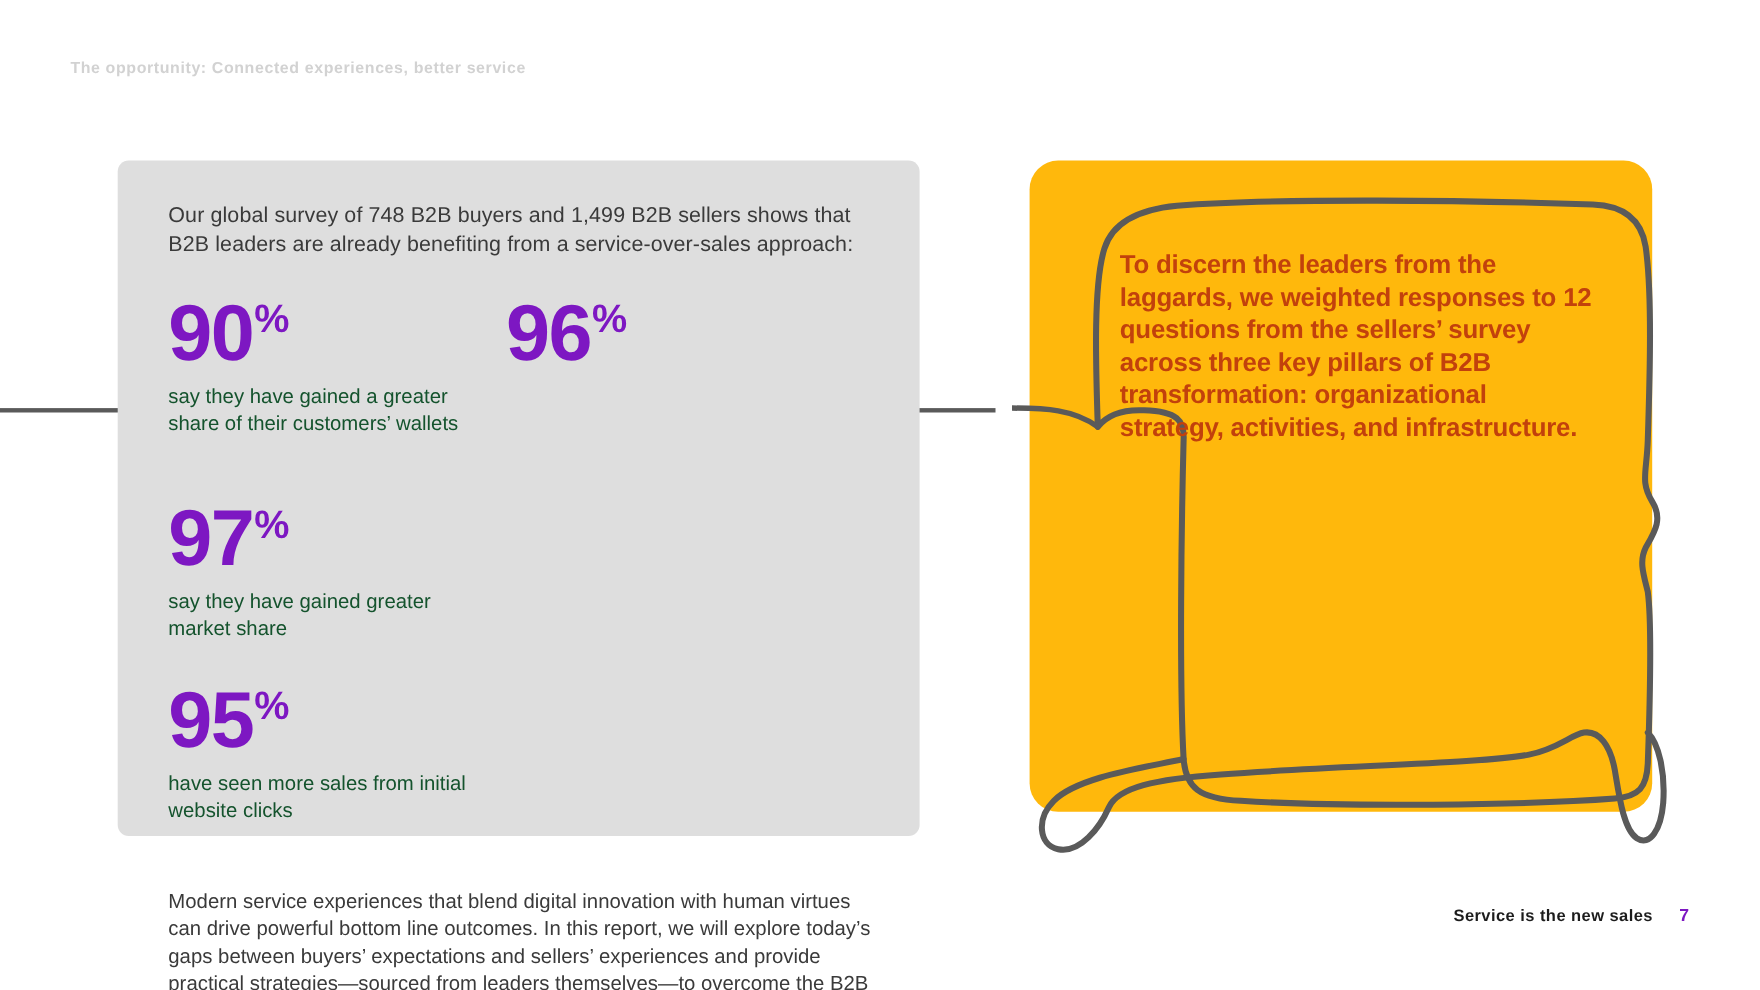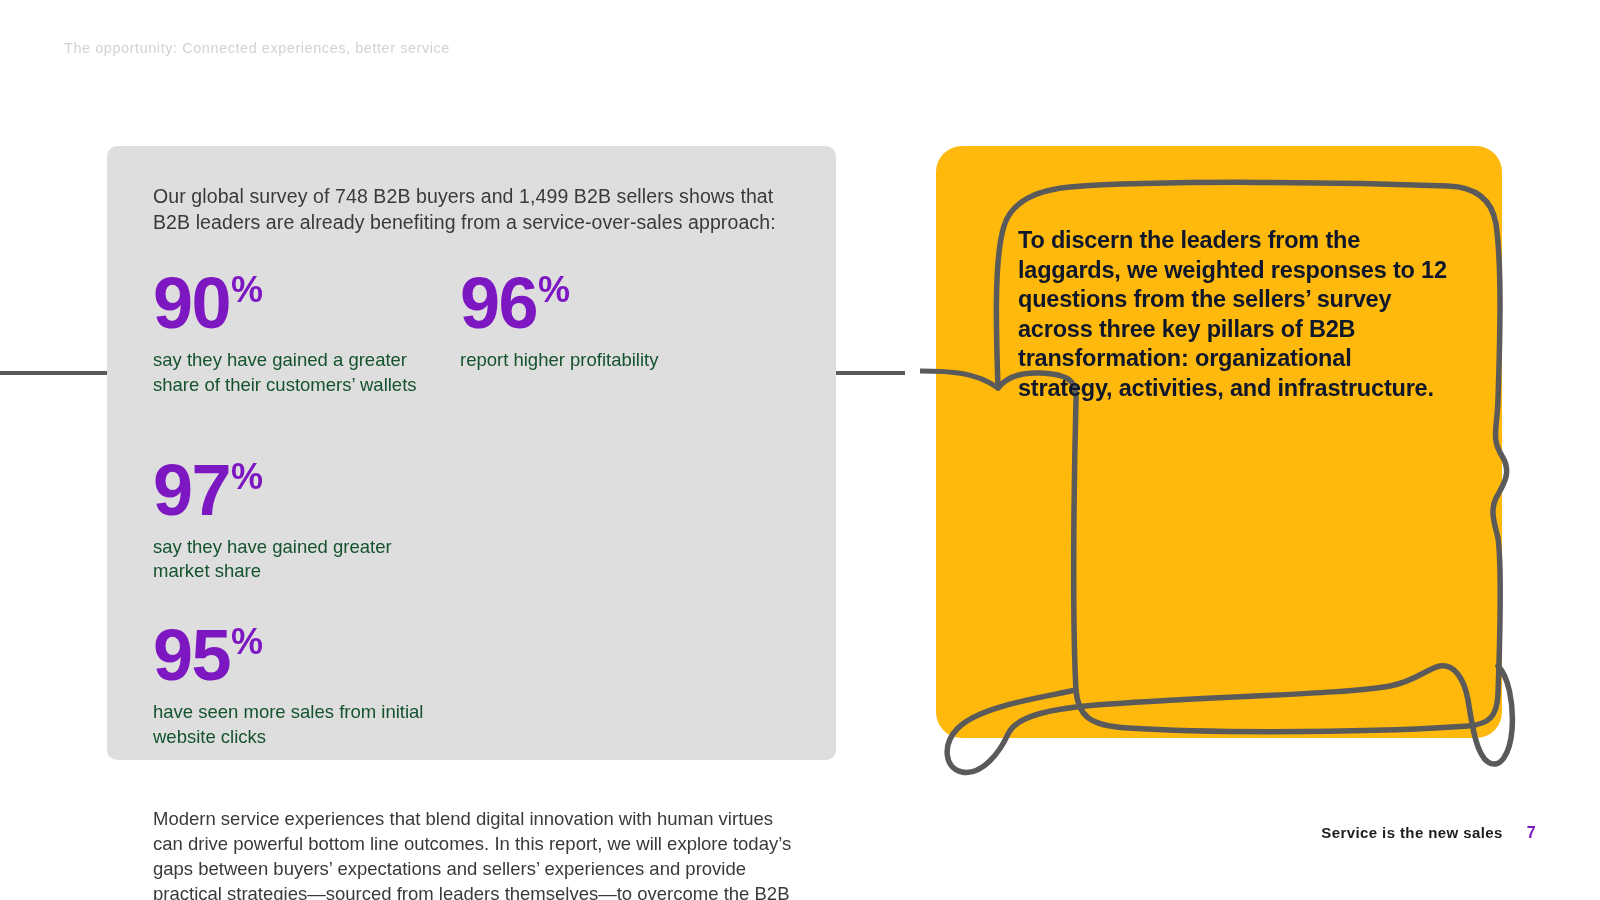--- a/index.html
+++ b/index.html
@@ -6,22 +6,22 @@
   * { margin:0; padding:0; box-sizing:border-box; }
   html,body { background:#ffffff; }
   body {
     width:1600px; height:900px; position:relative; overflow:hidden;
     font-family:"Liberation Sans", sans-serif;
     color:#333333;
   }
 
   
   .eyebrow{
-    position:absolute; left:64px; top:40px;
-    font-size:14.5px; font-weight:normal; letter-spacing:0.55px;
+    position:absolute; left:64px; top:54px;
+    font-size:14.5px; font-weight:bold; letter-spacing:0.55px;
     color:#d2d2d2; white-space:nowrap;
   }
 
   
   .rule{
     position:absolute; left:0; top:371px; width:905px; height:4px;
     background:#5a5a5a;
   }
 
   
@@ -58,21 +58,21 @@
 
   
   .callout{ position:absolute; left:920px; top:138px; width:600px; height:680px; }
   .callout-fill{
     position:absolute; left:16px; top:8px; width:566px; height:592px;
     background:#ffb80c; border-radius:26px;
   }
   .sketch{ position:absolute; left:0; top:0; width:600px; height:680px; }
   .callout-text{
     position:absolute; left:98px; top:88px; width:430px;
-    color:#0f172a; font-weight:bold; font-size:23.5px; line-height:29.6px;
+    color:#c2410c; font-weight:bold; font-size:23.5px; line-height:29.6px;
     letter-spacing:-0.2px;
   }
   .callout-text p + p{ margin-top:27px; }
 
   
   .footer{
     position:absolute; right:64px; bottom:58px;
     display:flex; align-items:baseline; gap:24px;
     font-size:15px; font-weight:bold; letter-spacing:0.4px;text-align:right;
   }
@@ -99,21 +99,20 @@
             <span class="big">90</span>
               <span class="pct">%</span>
           </div>
           <div class="stat-label">say they have gained a greater share of their customers’ wallets</div>
         </div>
         <div class="stat">
           <div class="stat-num">
             <span class="big">96</span>
               <span class="pct">%</span>
           </div>
-          <div class="stat-label">report higher profitability</div>
         </div>
       </div>
 
       <div class="stat-row">
         <div class="stat">
           <div class="stat-num">
             <span class="big">97</span>
               <span class="pct">%</span>
           </div>
           <div class="stat-label">say they have gained greater market share</div>

